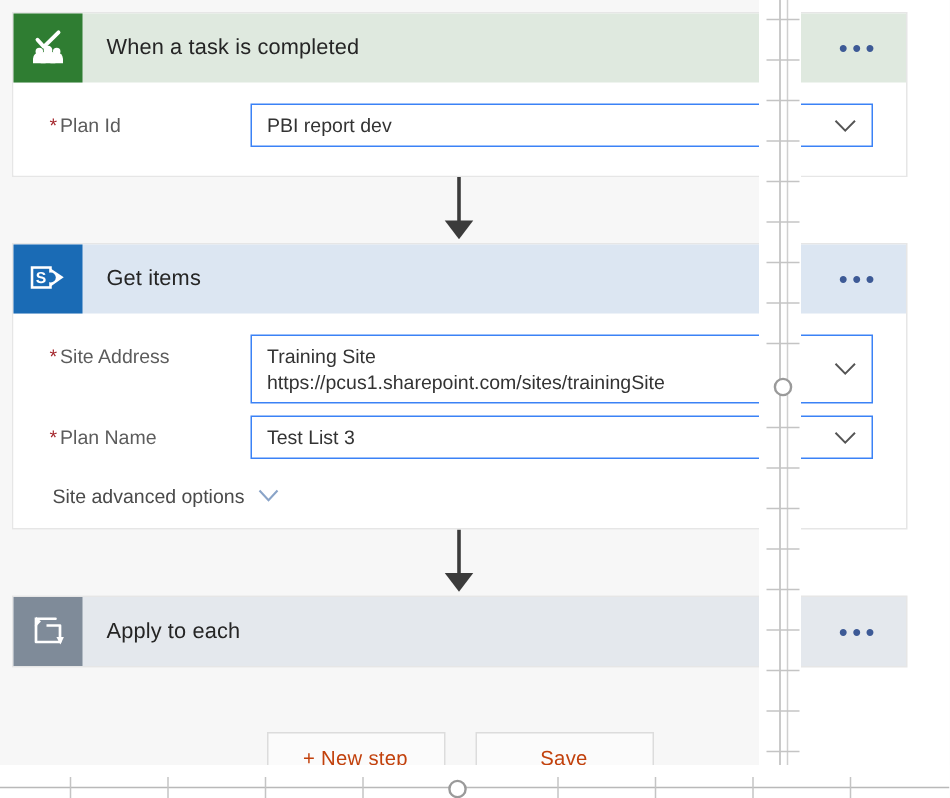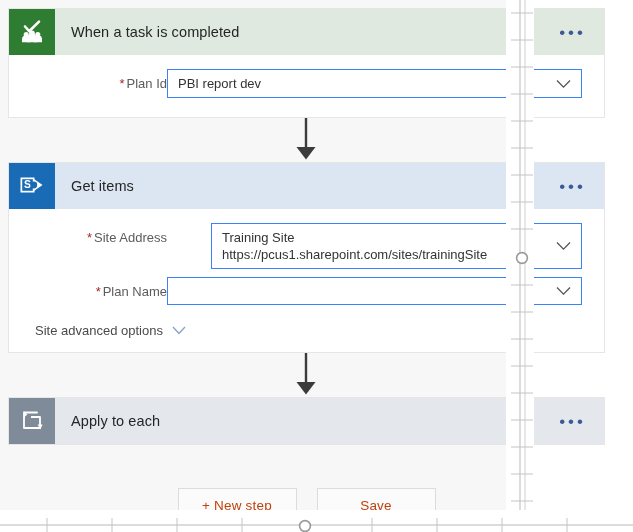--- a/index.html
+++ b/index.html
@@ -90,39 +90,38 @@
     padding: 4px 22px 4px 24px;
     min-height: 32px;
   }
   .field-label {
     width: 134px;
     min-width: 134px;
     font-size: 13px;
     color: #5c5c5c;
     padding-top: 7px;
     white-space: nowrap;
-    text-align: right;
   }
   .req {
     color: #a4262c;
     margin-right: 2px;
   }
   .field-control {
     flex: 1;
     position: relative;
     border: 1px solid #3b82f6;
     background: #fff;
     box-sizing: border-box;
     min-height: 28px;
     padding: 5px 34px 5px 10px;
     font-size: 13px;
     color: #333;
     line-height: 17px;
   }
-  .field-control.tall { min-height: 45px; margin-left: 44px; }
+  .field-control.tall { min-height: 45px; }
   .val-line { display: block; white-space: nowrap; }
   .val-line.sub { color: #333; }
 
   .chev {
     position: absolute;
     right: 10px;
     top: 50%;
     transform: translateY(-50%);
     width: 15px;
     height: 9px;
@@ -270,20 +269,21 @@
               <path d="M1 1 L7.5 7.6 L14 1" fill="none" stroke="#555555" stroke-width="1.3"></path>
             </svg>
           </div>
         </div>
 
         <div class="field-row">
           <div class="field-label">
             <span class="req">*</span><span>Plan Name</span>
           </div>
           <div class="field-control">
+            <span class="val-line">Test List 3</span>
             <svg class="chev" viewBox="0 0 15 9" aria-hidden="true">
               <path d="M1 1 L7.5 7.6 L14 1" fill="none" stroke="#555555" stroke-width="1.3"></path>
             </svg>
           </div>
         </div>
 
         <div class="adv-row">
           <span class="adv-label">Site advanced options</span>
           <svg class="adv-chev" viewBox="0 0 14 9" aria-hidden="true">
             <path d="M1 1 L7 7.4 L13 1" fill="none" stroke="#8aa4c8" stroke-width="1.4"></path>

